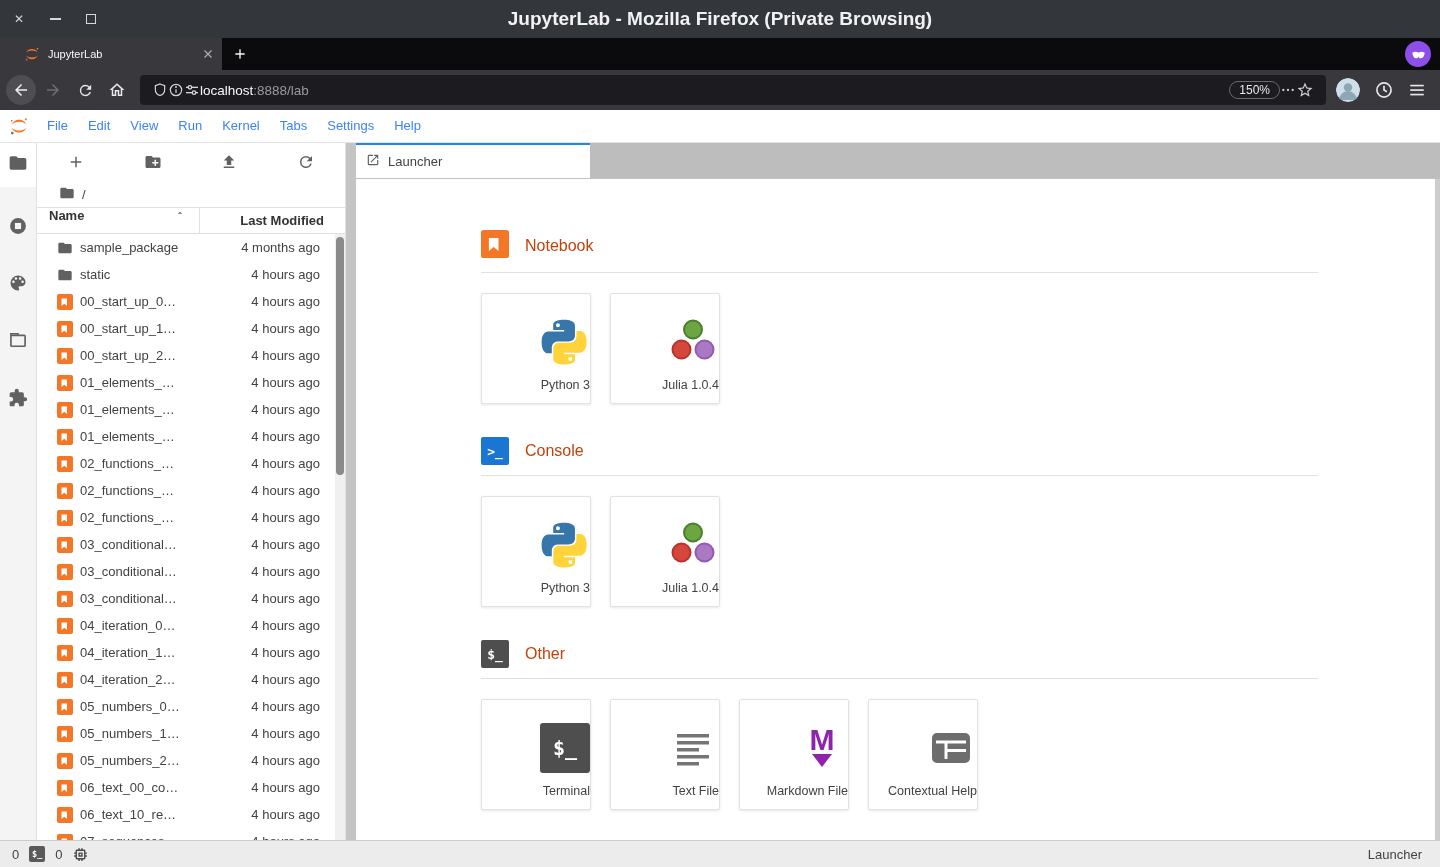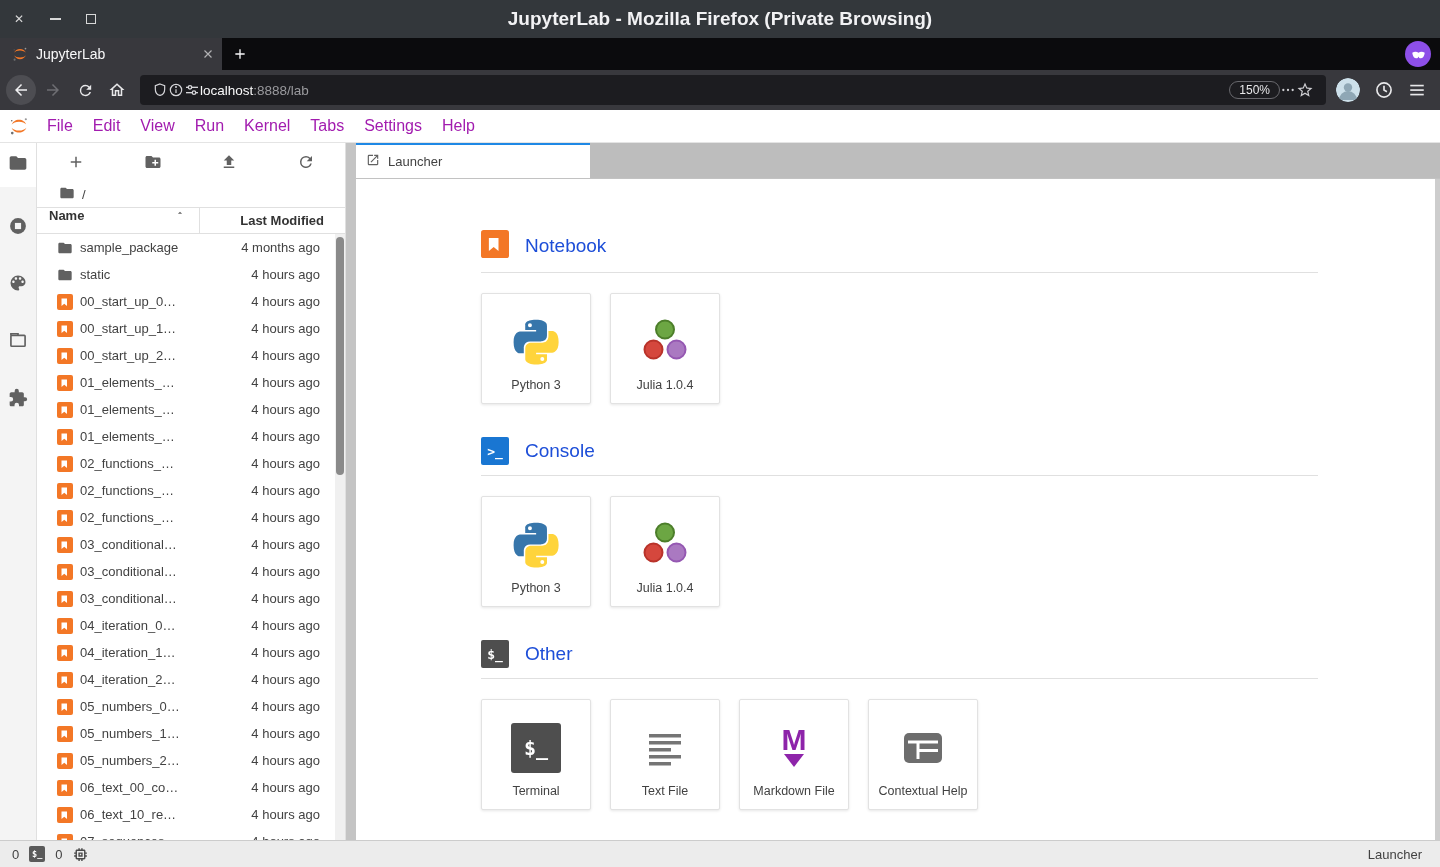--- a/index.html
+++ b/index.html
@@ -14,22 +14,22 @@
   .wc { width:14px; height:14px; display:inline-flex; align-items:center;
         justify-content:center; color:#d8d8d8; font-size:12px; cursor:default; }
   .wc-min i { display:block; width:11px; height:2px; background:#d8d8d8; }
   .wc-max i { display:block; width:10px; height:10px; border:1.6px solid #d8d8d8; }
   .win-title { width:100%; text-align:center; color:#f2f2f4;
                font-weight:bold; font-size:19px; }
 
   
   .tabbar { height:32px; background:#0b0b0d; display:flex; align-items:stretch;
             position:relative; }
-  .ff-tab { width:222px; background:#38383d; color:#f9f9fa; font-size:14px;
-            display:flex; align-items:center; gap:8px; padding:0 8px 0 12px; }
+  .ff-tab { width:222px; background:#38383d; color:#f9f9fa; font-size:11px;
+            display:flex; align-items:center; gap:8px; padding:0 8px 0 24px; }
   .tab-title { flex:1; white-space:nowrap; overflow:hidden; }
   .tab-close { display:flex; align-items:center; }
   .newtab { width:36px; display:flex; align-items:center; justify-content:center;
             color:#f9f9fa; }
   .pb-badge { position:absolute; right:9px; top:3px; width:26px; height:26px;
               border-radius:50%; background:#8d4fe8; display:flex;
               align-items:center; justify-content:center; }
 
   
   .navbar { height:40px; background:#38383d; display:flex; align-items:center;
@@ -47,21 +47,21 @@
   .url-spacer { flex:1; }
   .zoom-pill { border:1px solid #68686d; border-radius:10px; padding:1px 9px;
                color:#e8e8ea; font-size:12px; }
   .nav-right { display:flex; align-items:center; gap:14px; padding-right:4px; }
 
   
   .jl-menubar { height:33px; background:#fff; display:flex; align-items:center;
                 border-bottom:1px solid #e4e4e4; }
   .jl-logo { margin:0 8px 0 9px; display:flex; align-items:center; }
   .menu-items { display:flex; }
-  .menu-item { padding:0 10px; font-size:16px; color:#a21caf; line-height:32px; }
+  .menu-item { padding:0 10px; font-size:13px; color:#3b82f6; line-height:32px; }
 
   
   .jl-main { height:697px; display:flex; }
 
   .activitybar { width:37px; background:#f4f4f4; border-right:1px solid #e0e0e0;
                  position:relative; flex:0 0 auto; }
   .act-cell { position:absolute; left:0; width:36px; height:44px; display:flex;
               align-items:center; justify-content:center; }
   .act-cell.active { background:#fff; }
 
@@ -98,25 +98,25 @@
               display:flex; align-items:center; gap:8px; padding:0 10px;
               font-size:13px; color:#424242; }
   .dock-body { flex:1; background:#fff; border-top:1px solid #c2c2c2;
                position:relative; overflow:hidden; }
   .dock-edge { position:absolute; right:0; top:0; bottom:0; width:5px;
                background:#cdcdcd; }
   .launcher { padding:51px 0 0 125px; }
   .l-section { width:837px; margin-bottom:33px; }
   .l-header { display:flex; align-items:center; gap:16px; padding-bottom:10px;
               border-bottom:1px solid #e0e0e0; }
-  .l-title { font-size:19px; color:#1d4ed8; }
+  .l-title { font-size:16px; color:#c2410c; }
   .l-cards { display:flex; gap:19px; margin-top:20px; }
   .l-card { width:110px; height:111px; background:#fff; border:1px solid #e2e2e2;
             border-radius:2px; box-shadow:0 1px 3px rgba(0,0,0,.10);
-            display:flex; flex-direction:column; align-items:center; }
+            display:flex; flex-direction:column; align-items:flex-end; }
   .l-card-icon { margin-top:22px; height:52px; display:flex; align-items:center;
                  justify-content:center; }
   .l-card-label { margin-top:10px; font-size:12.5px; color:#424242; }
 
   
   .sq { display:inline-flex; align-items:center; justify-content:center;
         color:#fff; font-family:"DejaVu Sans Mono", monospace; font-weight:bold;
         border-radius:2px; }
   .sq-blue { background:#1976D2; }
   .sq-dark { background:#4E4E4E; }

